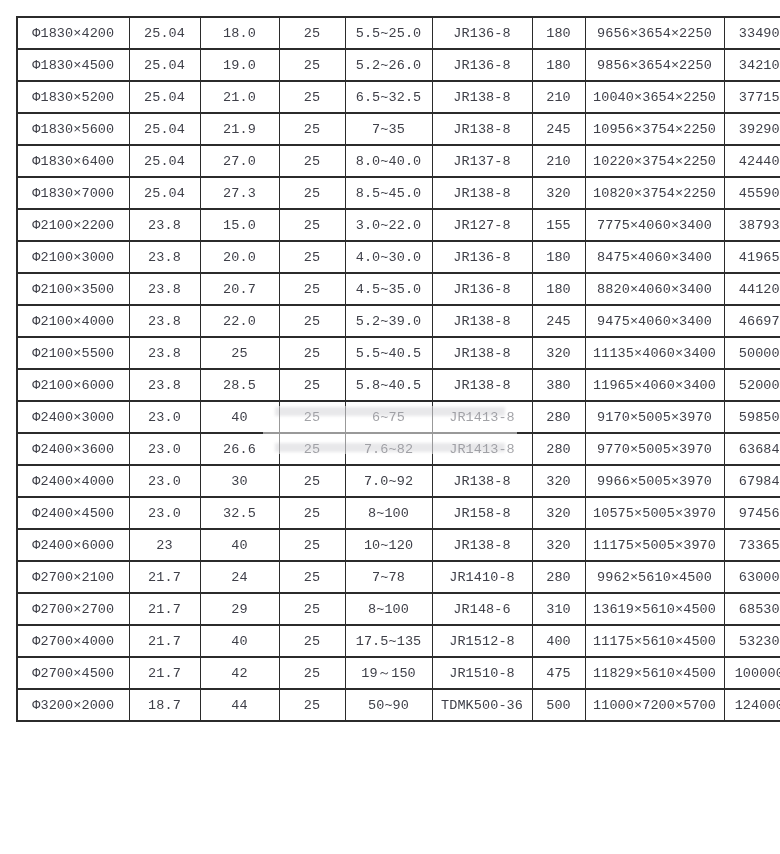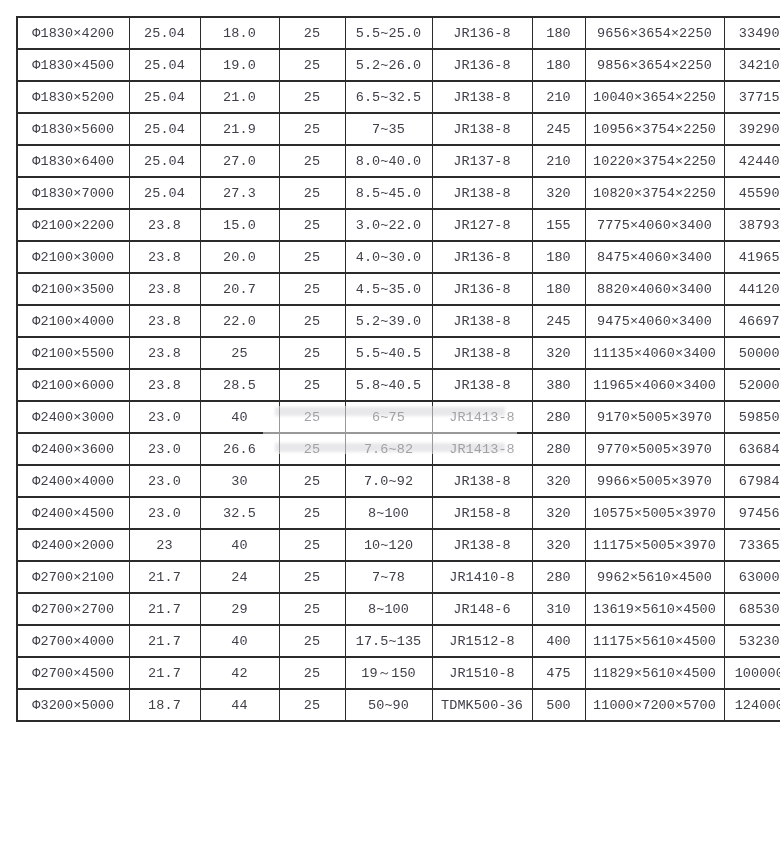--- a/index.html
+++ b/index.html
@@ -254,21 +254,21 @@
           <td>23.0</td>
           <td>32.5</td>
           <td>25</td>
           <td>8~100</td>
           <td>JR158-8</td>
           <td>320</td>
           <td>10575×5005×3970</td>
           <td>97456</td>
         </tr>
         <tr>
-          <td>Φ2400×2000</td>
+          <td>Φ2400×6000</td>
           <td>23</td>
           <td>40</td>
           <td>25</td>
           <td>10~120</td>
           <td>JR138-8</td>
           <td>320</td>
           <td>11175×5005×3970</td>
           <td>73365</td>
         </tr>
         <tr>
@@ -309,21 +309,21 @@
           <td>21.7</td>
           <td>42</td>
           <td>25</td>
           <td>19～150</td>
           <td>JR1510-8</td>
           <td>475</td>
           <td>11829×5610×4500</td>
           <td>100000</td>
         </tr>
         <tr>
-          <td>Φ3200×5000</td>
+          <td>Φ3200×2000</td>
           <td>18.7</td>
           <td>44</td>
           <td>25</td>
           <td>50~90</td>
           <td>TDMK500-36</td>
           <td>500</td>
           <td>11000×7200×5700</td>
           <td>124000</td>
         </tr>
       </tbody>

